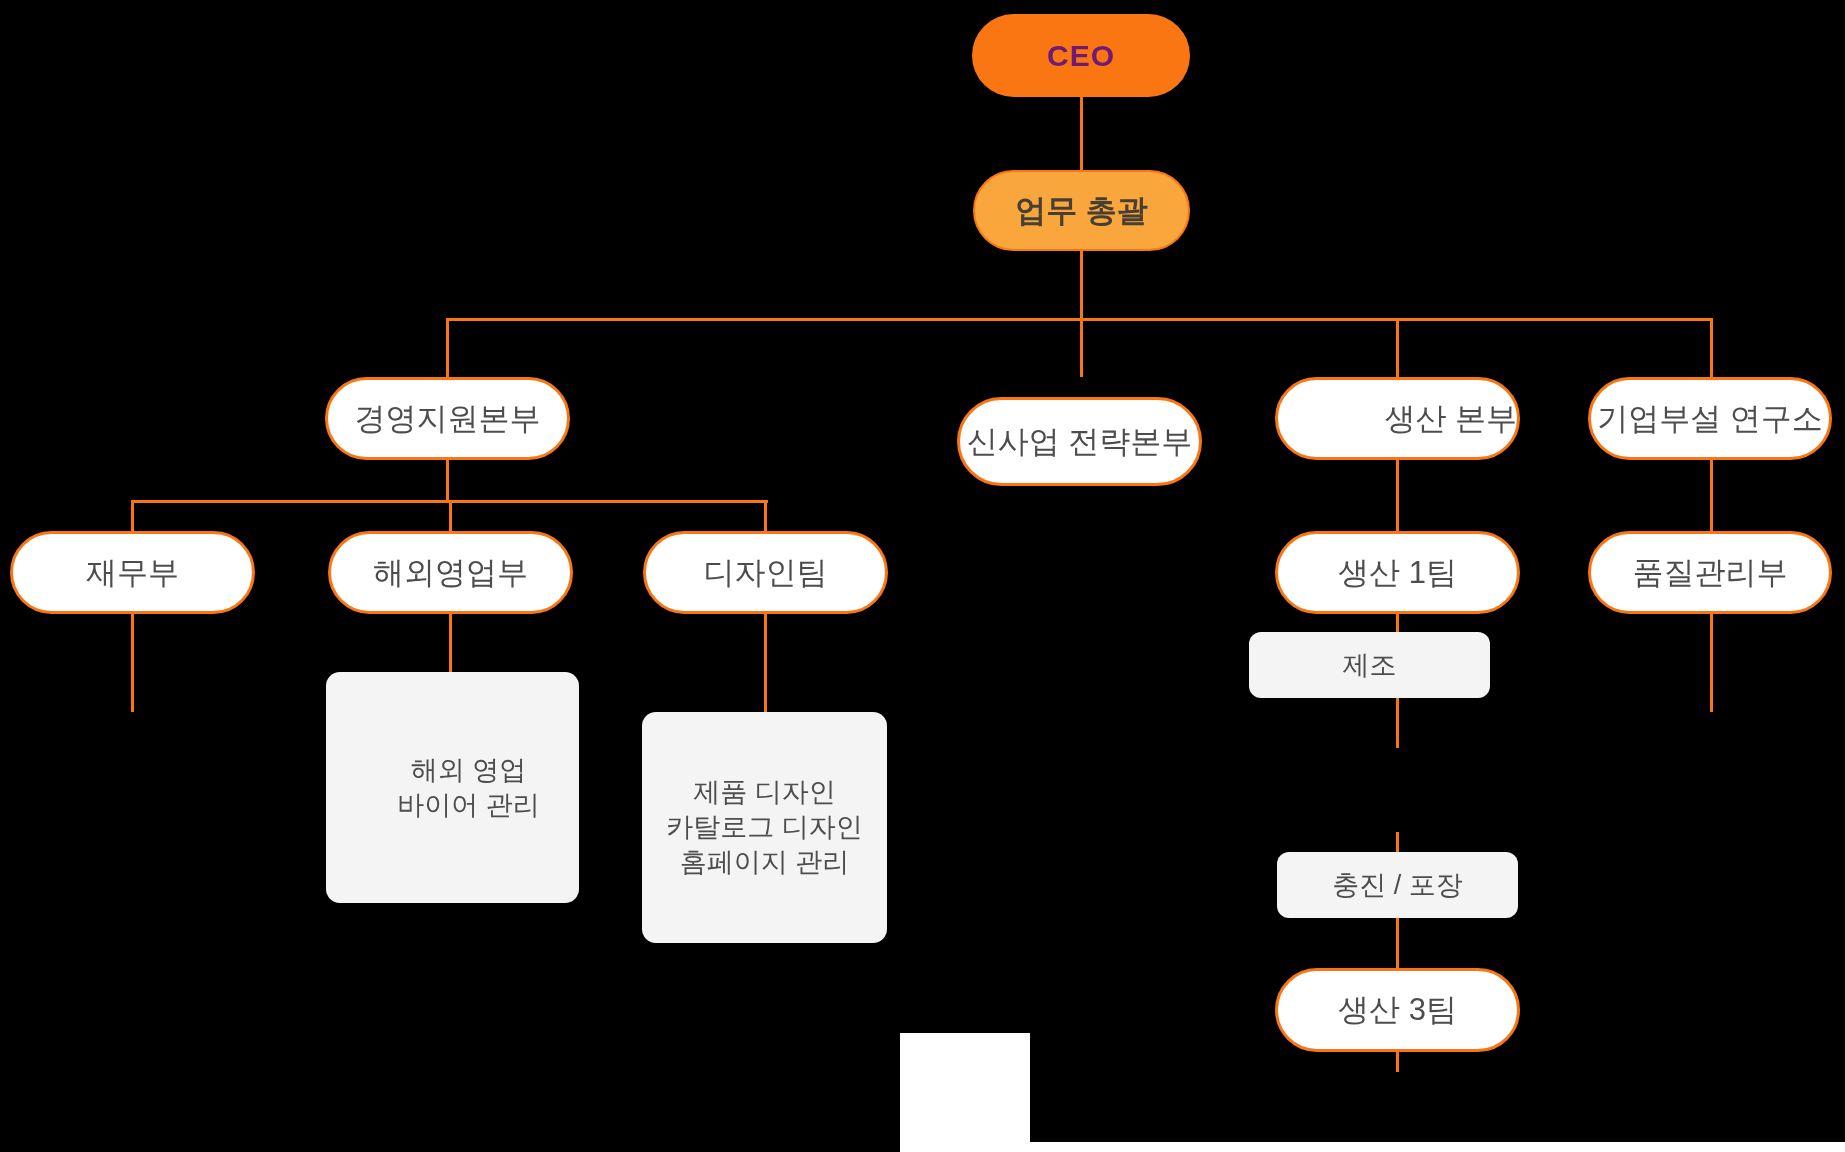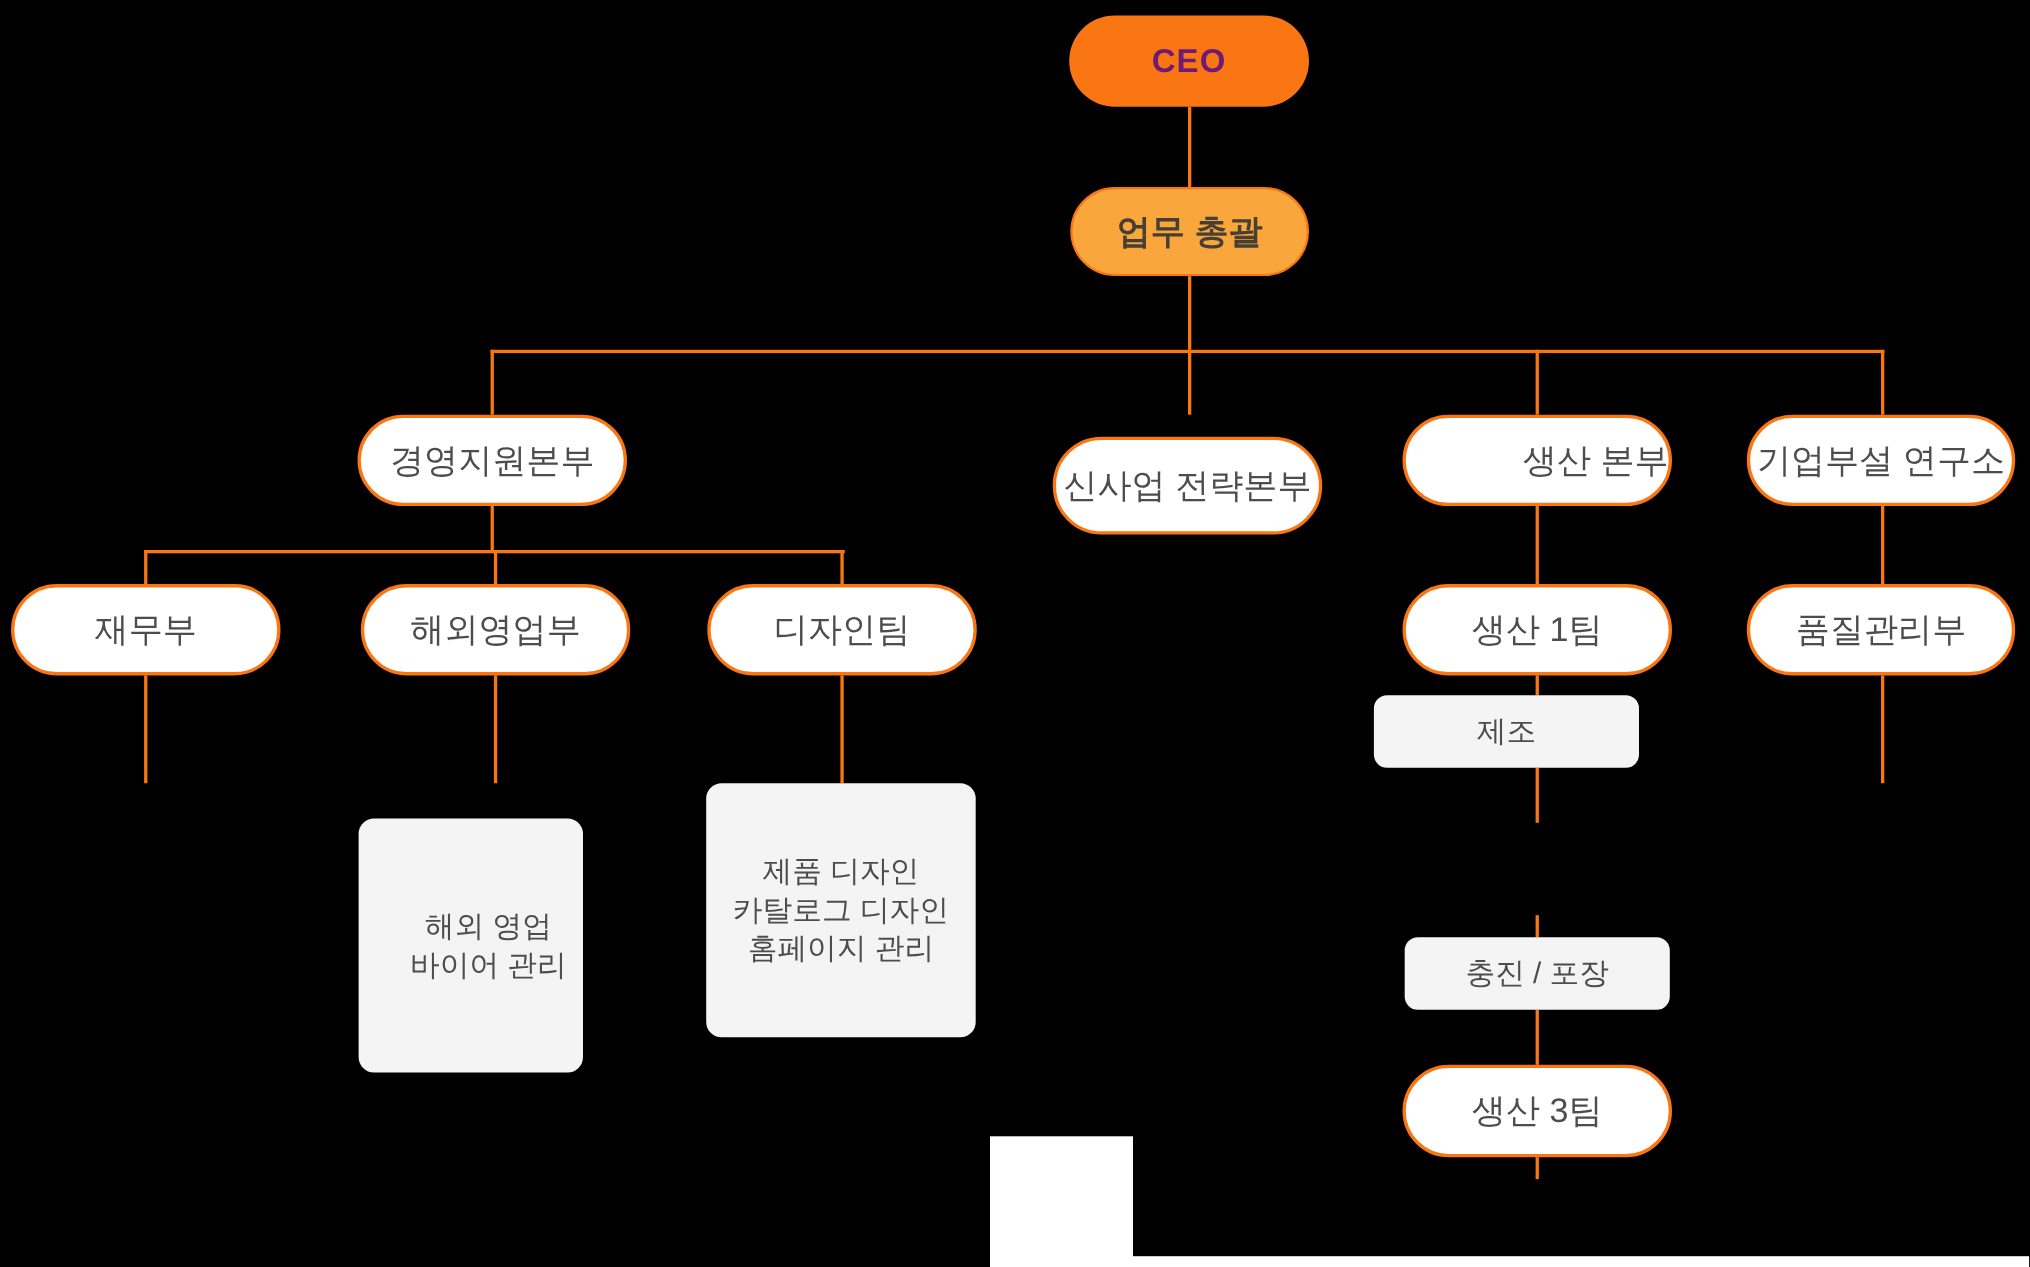--- a/index.html
+++ b/index.html
@@ -101,21 +101,21 @@
     <span>생산 3팀</span>
   </div>
 
   <div class="gbox" style="left:1249px; top:632px; width:241px; height:66px;">
     <span>제조</span>
   </div>
   <div class="gbox" style="left:1277px; top:852px; width:241px; height:66px;">
     <span>충진 / 포장</span>
   </div>
 
-  <div class="lbox" style="left:326px; top:744px; width:204px; height:231px;padding-left:32px;">
+  <div class="lbox" style="left:326px; top:672px; width:253px; height:231px;padding-left:32px;">
       <div>해외 영업</div>
       <div>바이어 관리</div>
     </div>
   <div class="lbox" style="left:642px; top:712px; width:245px; height:231px;">
       <div>제품 디자인</div>
       <div>카탈로그 디자인</div>
       <div>홈페이지 관리</div>
     </div>
 
 </div>

